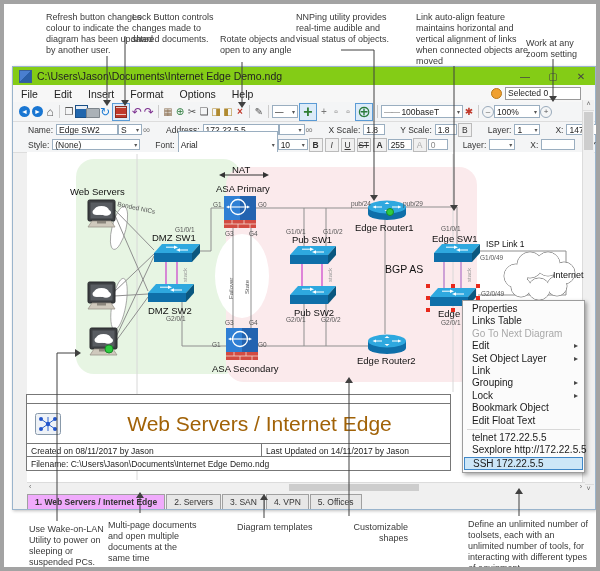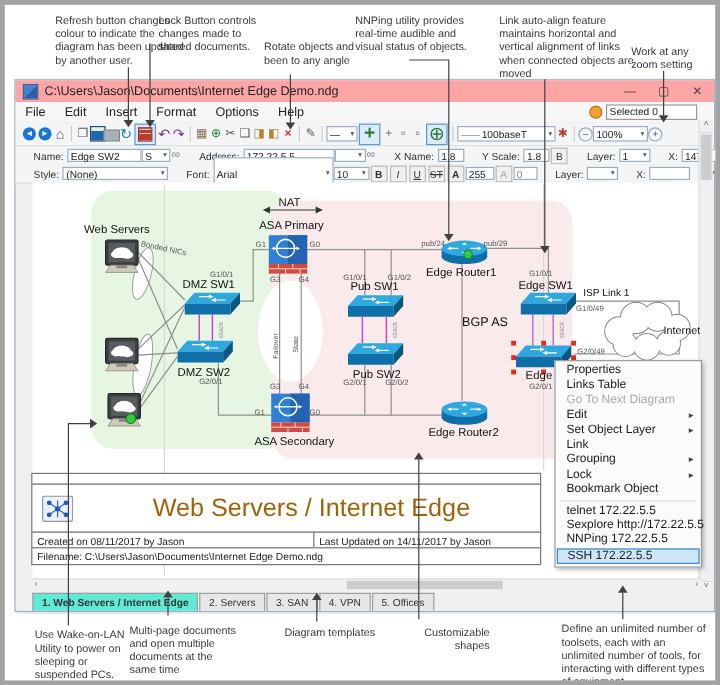--- a/index.html
+++ b/index.html
@@ -2,21 +2,21 @@
 <html><head>
 <meta charset="utf-8">
 <style>
   html,body{margin:0;padding:0;background:#fff;font-family:"Liberation Sans","DejaVu Sans",sans-serif;}
   #app{position:relative;width:600px;height:571px;background:#fff;border:4px solid #a3a3a3;box-sizing:border-box;overflow:hidden;}
   .abs{position:absolute;}
   
   .co{position:absolute;font-size:9px;line-height:11px;color:#3a3a3a;}
   
   .win{position:absolute;left:8px;top:62px;width:584px;height:444px;background:#f0f0f0;border:1px solid #9ab4cc;box-sizing:border-box;box-shadow:1px 1px 3px rgba(0,0,0,.25);}
-  .titlebar{position:absolute;left:0;top:0;width:100%;height:18px;background:#fca5a5;display:flex;align-items:center;font-size:10.5px;color:#222;}
+  .titlebar{position:absolute;left:0;top:0;width:100%;height:18px;background:#84cc16;display:flex;align-items:center;font-size:10.5px;color:#222;}
   .appico{width:11px;height:11px;margin:0 5px 0 6px;background:linear-gradient(135deg,#4a7fd0 0 50%,#2b5fa8 50% 100%);border:1px solid #3a6098;}
   .winctl{margin-left:auto;display:flex;align-items:center;height:100%;}
   .winctl span{width:28px;text-align:center;font-size:10px;color:#444;cursor:default;}
   .menubar{position:absolute;left:0;top:18px;width:100%;height:17px;background:#f7f7f7;border-bottom:1px solid #e2e2e2;display:flex;align-items:center;font-size:10.5px;color:#222;}
   .menubar .mi{padding:0 8px;}
   .selwrap{margin-left:auto;display:flex;align-items:center;margin-right:14px;justify-content:space-between;}
   .orangedot{width:9px;height:9px;border-radius:50%;background:#f0a030;border:1px solid #b87818;margin-right:3px;}
   .selfield{width:70px;height:11px;background:#fff;border:1px solid #999;font-size:8.5px;padding:0 2px;color:#222;line-height:11px;}
   .tb{position:absolute;left:0;width:100%;display:flex;align-items:center;background:#f4f5f6;border-bottom:1px solid #ddd;}
   .tb1{top:35px;height:20px;padding-left:5px;box-sizing:border-box;}
@@ -32,21 +32,21 @@
   .combo{height:13px;background:#fff;border:1px solid #9aaec0;display:inline-flex;align-items:center;font-size:8.5px;color:#222;padding:0 2px;box-sizing:border-box;flex:none;}
   .combo .car{margin-left:auto;font-size:6px;color:#555;padding-left:3px;}
   .fld{height:11px;background:#fff;border:1px solid #9aaec0;font-size:8.5px;color:#222;padding:0 2px;line-height:11px;box-sizing:border-box;flex:none;}
   .tlab{margin:0 3px 0 15px;flex:none;white-space:nowrap;}
   .tbtn{border:1px solid #bbb;background:#f0f0f0;height:12px;min-width:12px;display:inline-flex;align-items:center;justify-content:center;font-size:8.5px;margin:0 1px;flex:none;}
   .canvas{position:absolute;left:14px;top:85px;width:558px;height:330px;background:#fff;overflow:hidden;}
   .vscroll{position:absolute;right:1px;top:33px;width:11px;height:392px;background:#f0f0f0;border-left:1px solid #dcdcdc;font-size:7px;color:#666;text-align:center;}
   .hscroll{position:absolute;left:14px;top:415px;width:558px;height:10px;background:#f0f0f0;border-top:1px solid #dcdcdc;font-size:7px;color:#666;}
   .tabsrow{position:absolute;left:14px;top:425px;width:566px;height:17px;display:flex;align-items:flex-end;background:#f0f0f0;}
   .tab{font-size:8.5px;color:#333;border:1px solid #a0a0a0;border-bottom:none;background:#e7e7e7;padding:2px 7px 2px 7px;margin-right:1px;white-space:nowrap;}
-  .tab.active{background:#5eead4;font-weight:bold;}
+  .tab.active{background:#f0abfc;font-weight:bold;}
   
   .lbl{position:absolute;font-size:9.5px;color:#111;white-space:nowrap;}
   .plbl{position:absolute;font-size:6.5px;color:#555;white-space:nowrap;}
   .vlbl{position:absolute;font-size:6px;color:#555;white-space:nowrap;transform:rotate(-90deg);transform-origin:0 0;}
   
   .ctxmenu{position:absolute;left:458px;top:296px;width:121px;background:#fbfbfb;border:1px solid #9c9c9c;box-shadow:2px 2px 4px rgba(0,0,0,.35);font-size:10px;color:#1a1a1a;padding:2px 0;}
   .cmi{height:12.4px;line-height:12.4px;padding:0 6px 0 9px;display:flex;white-space:nowrap;}
   .cmi .sub{margin-left:auto;font-size:8px;color:#444;}
   .cmi.dis{color:#a9a9a9;}
   .cmi.hl{background:#cde6f7;border:1px solid #3f87c8;height:11px;line-height:11px;margin:0 1px;padding-left:8px;}
@@ -54,21 +54,21 @@
   
   .tblock{position:absolute;border:1px solid #777;background:#fff;box-sizing:border-box;}
 </style>
 </head>
 <body>
 
 <div id="app">
 
   <div class="co" style="left:42px;top:8px;width:112px;">Refresh button changes colour to indicate the diagram has been updated by another user.</div>
   <div class="co" style="left:128px;top:8px;width:98px;">Lock Button controls changes made to shared documents.</div>
-  <div class="co" style="left:216px;top:30px;width:78px;">Rotate objects and been to any angle</div>
+  <div class="co" style="left:216px;top:30px;width:78px;">Rotate objects and open to any angle</div>
   <div class="co" style="left:292px;top:8px;width:108px;">NNPing utility provides real-time audible and visual status of objects.</div>
   <div class="co" style="left:412px;top:8px;width:122px;">Link auto-align feature maintains horizontal and vertical alignment of links when connected objects are moved</div>
   <div class="co" style="left:522px;top:34px;width:66px;">Work at any zoom setting</div>
 
   <div class="co" style="left:25px;top:520px;width:88px;">Use Wake-on-LAN Utility to power on sleeping or suspended PCs.</div>
   <div class="co" style="left:104px;top:516px;width:92px;">Multi-page documents and open multiple documents at the same time</div>
   <div class="co" style="left:233px;top:518px;width:80px;">Diagram templates</div>
   <div class="co" style="left:338px;top:518px;width:66px;text-align:right;">Customizable shapes</div>
   <div class="co" style="left:464px;top:515px;width:124px;">Define an unlimited number of toolsets, each with an unlimited number of tools, for interacting with different types of equipment</div>
 
@@ -154,21 +154,21 @@
           <span>S</span>
           <span class="car">▾</span>
         </span>
       <span class="ic" style="width:9px;color:#888">∞</span>
       <span class="tlab">Address:</span>
       <span class="fld" style="width:76px">172.22.5.5</span>
       <span class="combo" style="width:26px;height:11px">
           <span class="car">▾</span>
         </span>
       <span class="ic" style="width:9px;color:#888">∞</span>
-      <span class="tlab">X Name:</span>
+      <span class="tlab">X Scale:</span>
       <span class="fld" style="width:22px">1.8</span>
       <span class="tlab">Y Scale:</span>
       <span class="fld" style="width:22px">1.8</span>
       <span class="tbtn">B</span>
       <span class="tlab">Layer:</span>
       <span class="combo" style="width:26px;height:11px">
           <span>1</span>
           <span class="car">▾</span>
         </span>
       <span class="tlab">X:</span>
@@ -462,24 +462,24 @@
     <div class="cmi">Link</div>
     <div class="cmi">
         <span>Grouping</span>
         <span class="sub">▸</span>
       </div>
     <div class="cmi">
         <span>Lock</span>
         <span class="sub">▸</span>
       </div>
     <div class="cmi">Bookmark Object</div>
+    <div class="cmi">Edit Float Text</div>
     <div class="cmsep"></div>
     <div class="cmi">telnet 172.22.5.5</div>
     <div class="cmi">Sexplore http://172.22.5.5</div>
-    <div class="cmi">NNPing 172.22.5.5</div>
     <div class="cmi hl">SSH 172.22.5.5</div>
   </div>
 
   <svg class="abs" style="left:0;top:0;pointer-events:none" width="600" height="571">
     <g stroke="#404040" stroke-width="1" fill="none">
       <line x1="103" y1="52" x2="103" y2="96"></line>
       <line x1="121" y1="32" x2="121" y2="96"></line>
       <line x1="238" y1="58" x2="238" y2="98"></line>
       <path d="M337,46 H370 V191"></path>
       <line x1="450" y1="62" x2="450" y2="201"></line>

